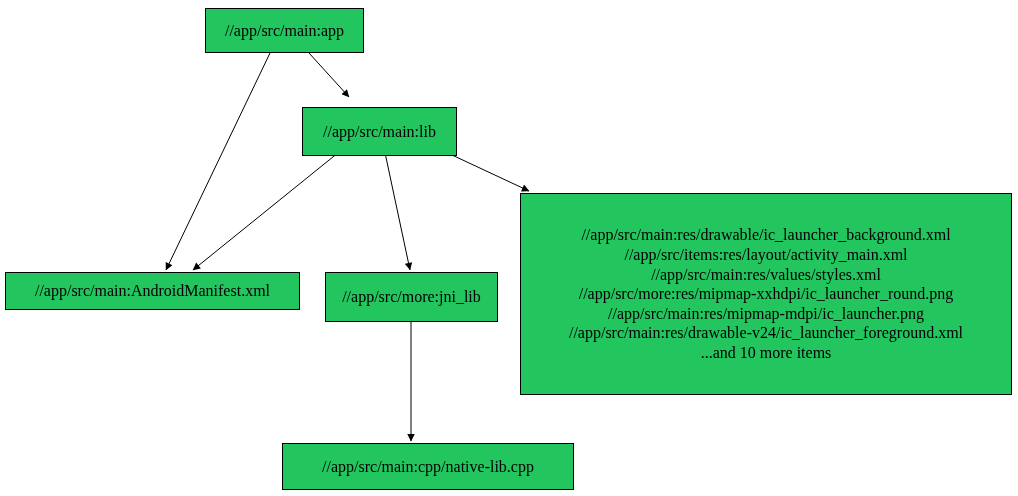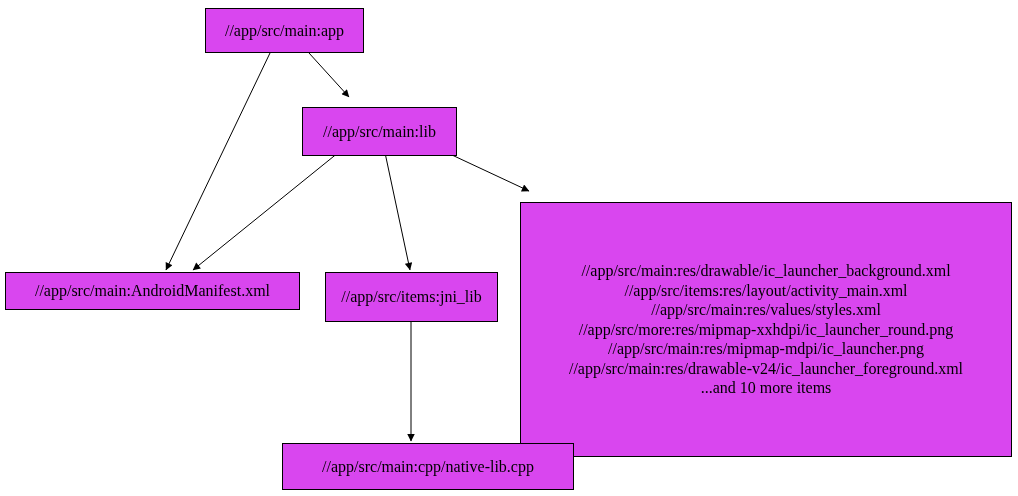--- a/index.html
+++ b/index.html
@@ -20,37 +20,37 @@
     position: absolute;
     left: 0;
     top: 0;
     width: 1018px;
     height: 496px;
     pointer-events: none;
   }
   .node {
     position: absolute;
     box-sizing: border-box;
-    background: #d946ef;
+    background: #22c55e;
     border: 1px solid #000000;
     display: flex;
     align-items: center;
     justify-content: center;
     text-align: center;
     font-size: 16px;
     line-height: 1.2;
     white-space: nowrap;
   }
   #node-app      { left: 205px; top: 8px;   width: 159px; height: 45px; }
   #node-lib      { left: 302px; top: 107px;  width: 155px; height: 49px; }
   #node-manifest { left: 5px;   top: 272px; width: 295px; height: 38px; }
   #node-jni      { left: 325px; top: 272px; width: 173px; height: 50px; }
   #node-native   { left: 282px; top: 443px; width: 292px; height: 47px; }
   #node-res {
-    left: 520px; top: 202px; width: 492px; height: 255px;
+    left: 520px; top: 193px; width: 492px; height: 202px;
     flex-direction: column;
     justify-content: center;
   }
   #node-res .res-line {
     line-height: 19.6px;
     font-size: 16px;
   }
 </style>
 </head>
 <body>
@@ -83,21 +83,21 @@
 
   <div class="node" id="node-lib">
     <span>//app/src/main:lib</span>
   </div>
 
   <div class="node" id="node-manifest">
     <span>//app/src/main:AndroidManifest.xml</span>
   </div>
 
   <div class="node" id="node-jni">
-    <span>//app/src/items:jni_lib</span>
+    <span>//app/src/more:jni_lib</span>
   </div>
 
   <div class="node" id="node-res">
     <div class="res-line">//app/src/main:res/drawable/ic_launcher_background.xml</div>
     <div class="res-line">//app/src/items:res/layout/activity_main.xml</div>
     <div class="res-line">//app/src/main:res/values/styles.xml</div>
     <div class="res-line">//app/src/more:res/mipmap-xxhdpi/ic_launcher_round.png</div>
     <div class="res-line">//app/src/main:res/mipmap-mdpi/ic_launcher.png</div>
     <div class="res-line">//app/src/main:res/drawable-v24/ic_launcher_foreground.xml</div>
     <div class="res-line">...and 10 more items</div>

